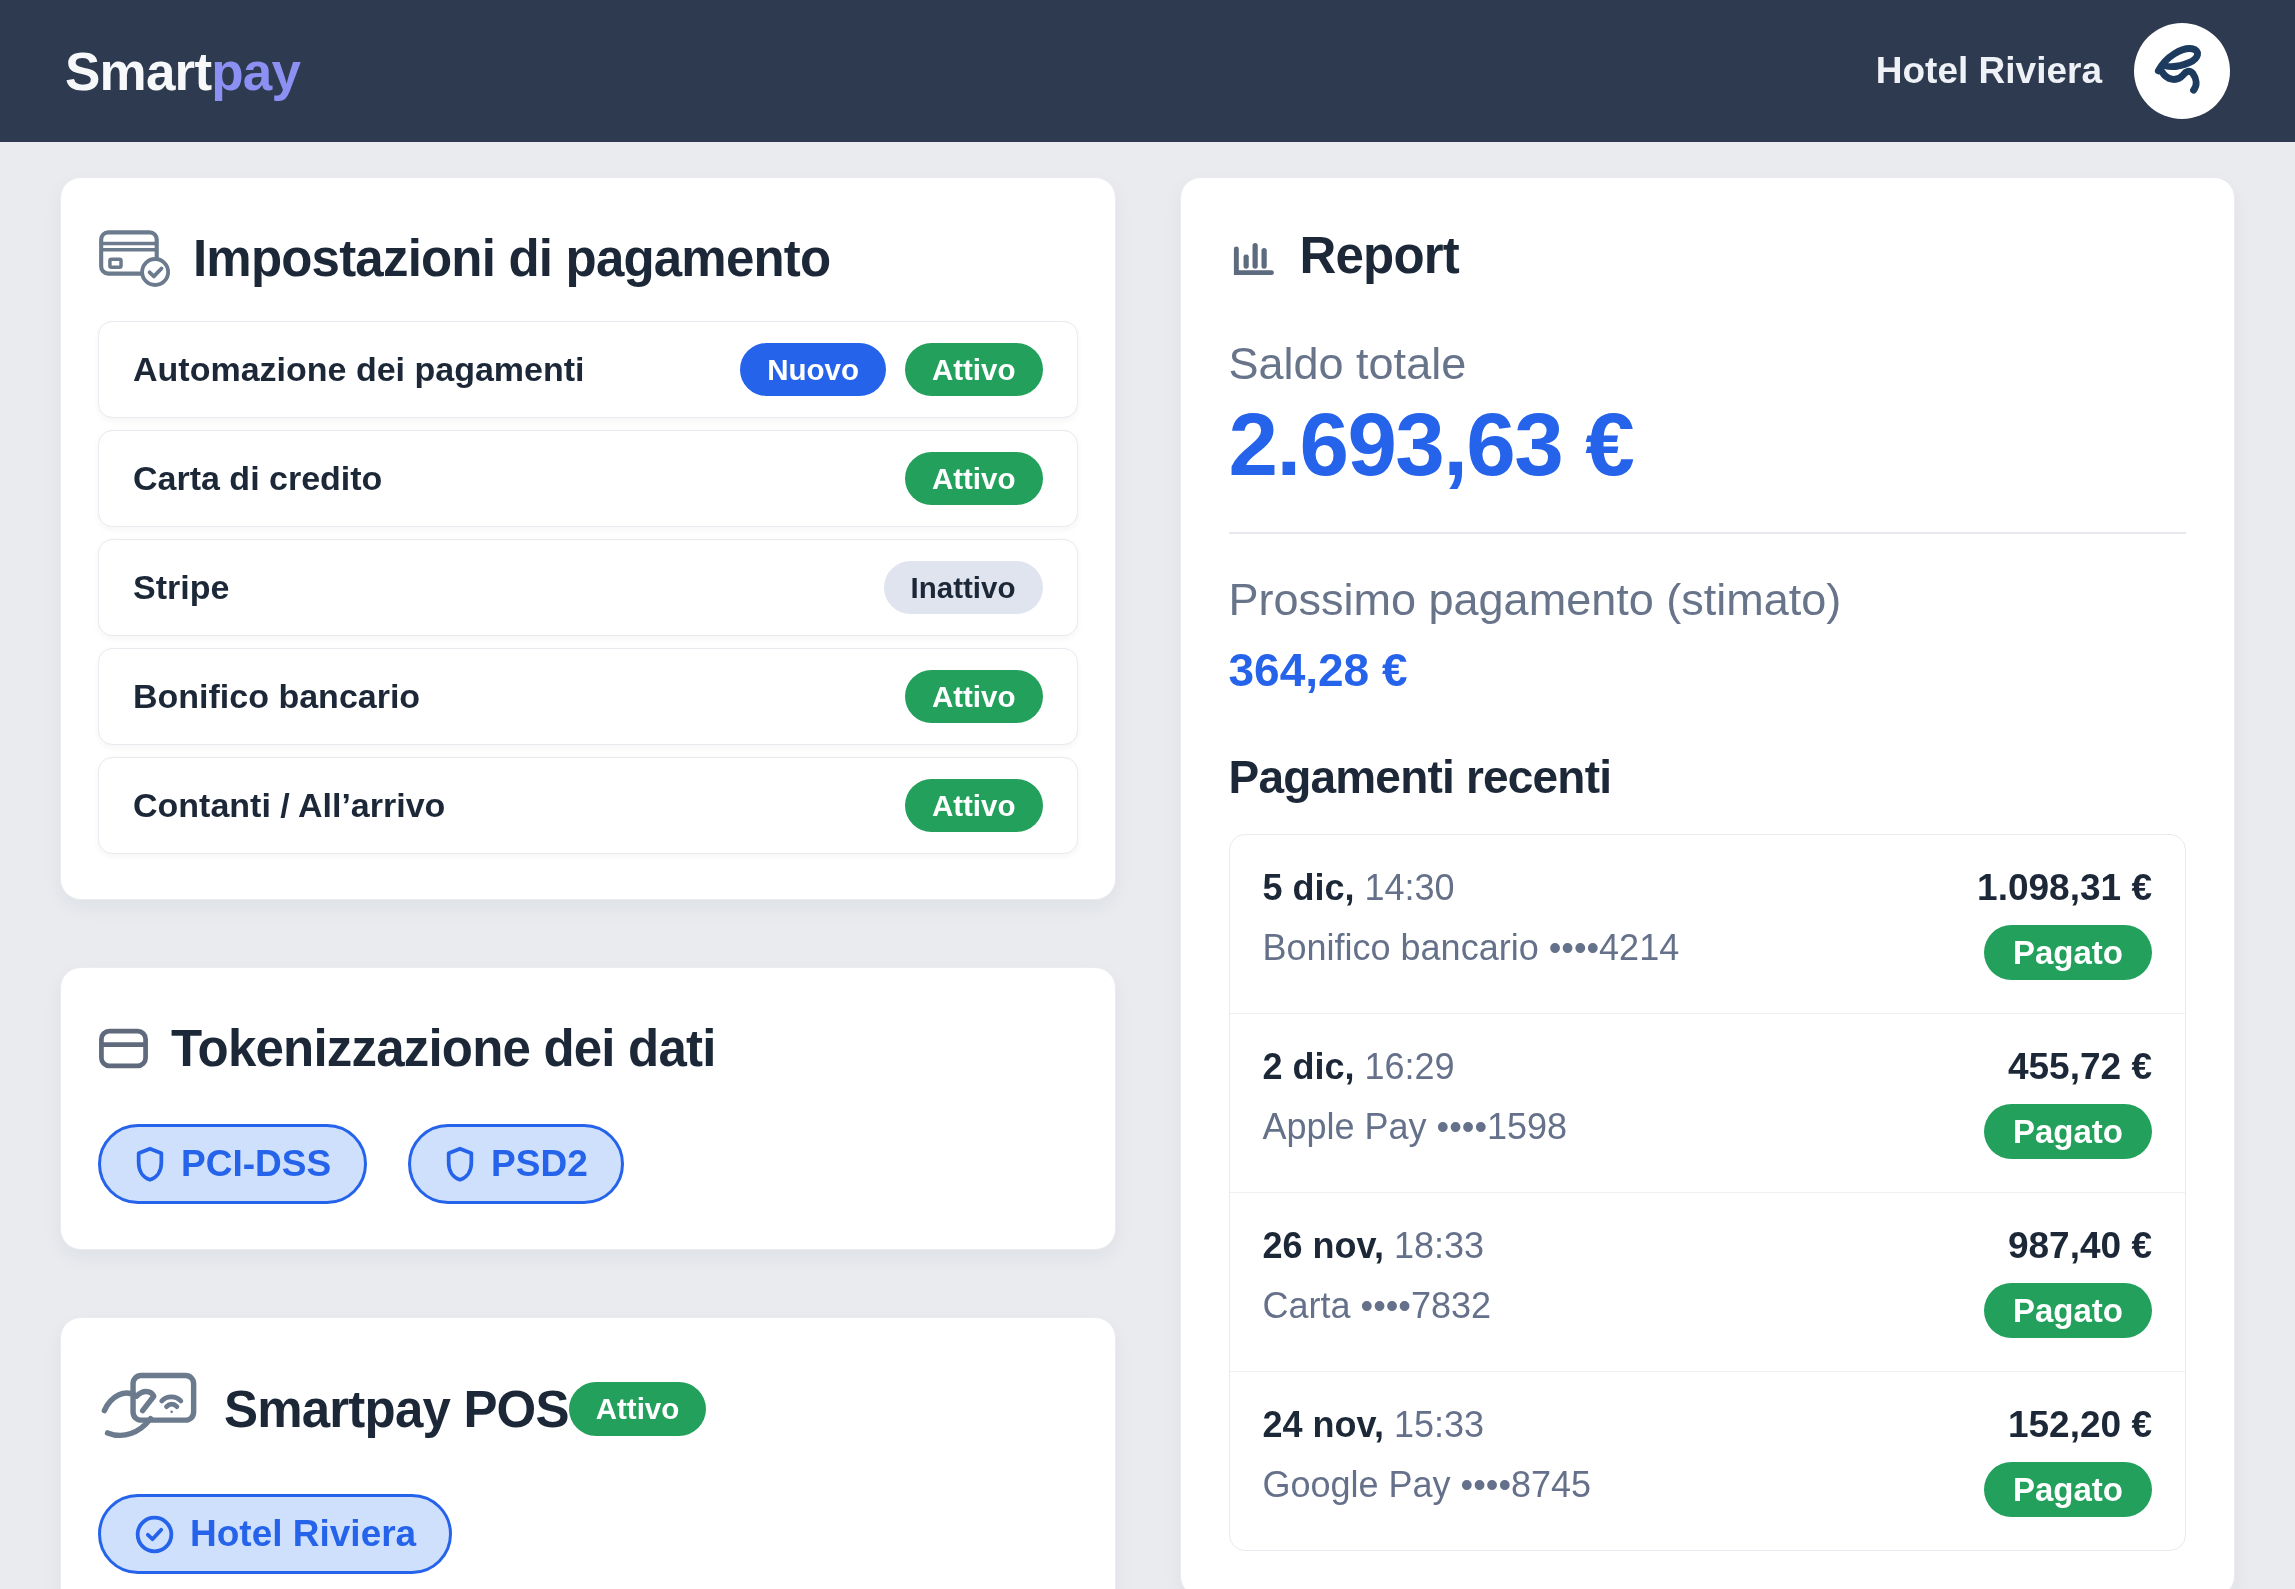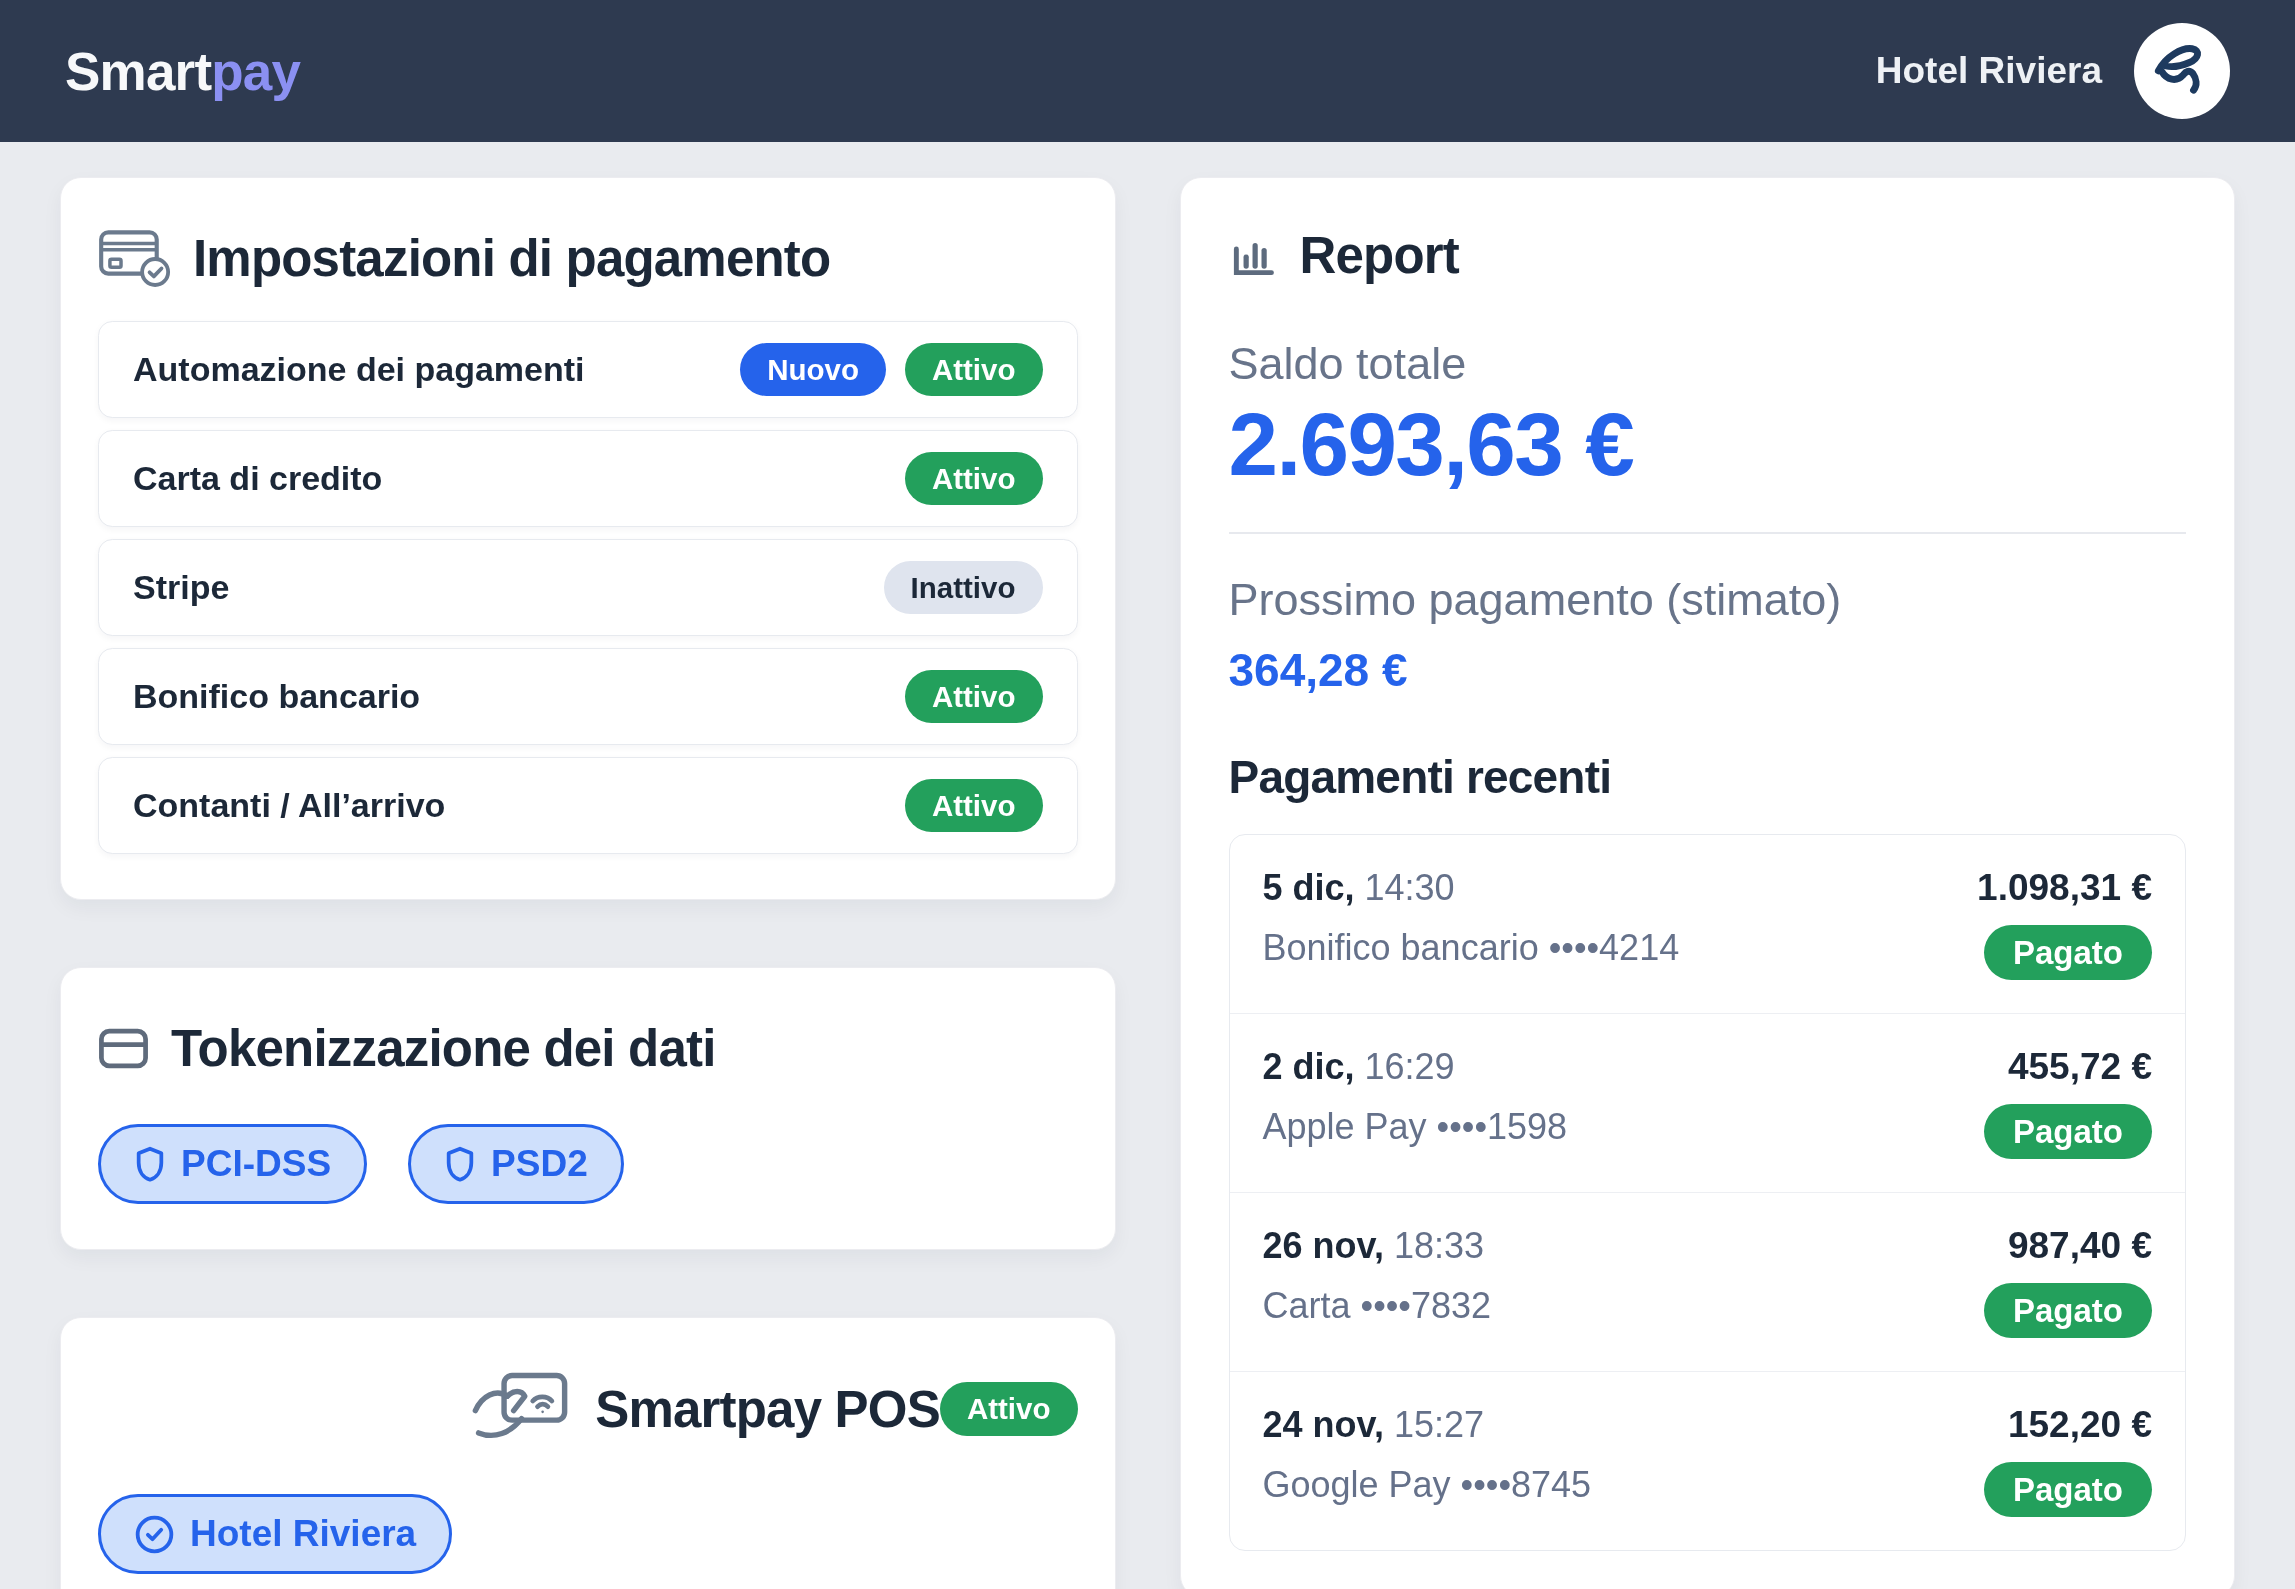--- a/index.html
+++ b/index.html
@@ -69,21 +69,21 @@
   .chip-row { margin-top:46px; display:flex; gap:41px; }
   .chip {
     display:inline-flex; align-items:center; gap:15px;
     background:#cfe0fc; border:3.2px solid #2563eb; border-radius:796px;
     padding:16px 33px; cursor:pointer;
   }
   .chip-label { color:#2563eb; font-size:37px; font-weight:bold; letter-spacing:0; }
   .chip svg { display:block; }
 
   
-  .pos-header { display:flex; align-items:center; justify-content:flex-end; }
+  .pos-header { display:flex; align-items:center; justify-content:flex-start; }
   .pos-left { display:flex; align-items:center; gap:24px; }
   .pos-chip-row { margin-top:45px; }
 
   
   .report-card { padding:48px 48px 45px 48px; }
   .muted-label { margin-top:53px; font-size:45px; color:#68748a; letter-spacing:0; }
   .balance-value {
     margin-top:8px; font-size:89px; font-weight:bold; color:#2563eb; letter-spacing:-1.6px;
     line-height:1.05;
   }
@@ -286,21 +286,21 @@
               <div class="payment-date">26 nov, <span class="payment-time">18:33</span></div>
               <div class="payment-method">Carta ••••7832</div>
             </div>
             <div class="payment-right">
               <div class="payment-amount">987,40 €</div>
               <span class="badge badge--green paid-badge">Pagato</span>
             </div>
           </div>
           <div class="payment-row">
             <div class="payment-info">
-              <div class="payment-date">24 nov, <span class="payment-time">15:27</span></div>
+              <div class="payment-date">24 nov, <span class="payment-time">15:33</span></div>
               <div class="payment-method">Google Pay ••••8745</div>
             </div>
             <div class="payment-right">
               <div class="payment-amount">152,20 €</div>
               <span class="badge badge--green paid-badge">Pagato</span>
             </div>
           </div>
         </div>
     </section>
   </div>

